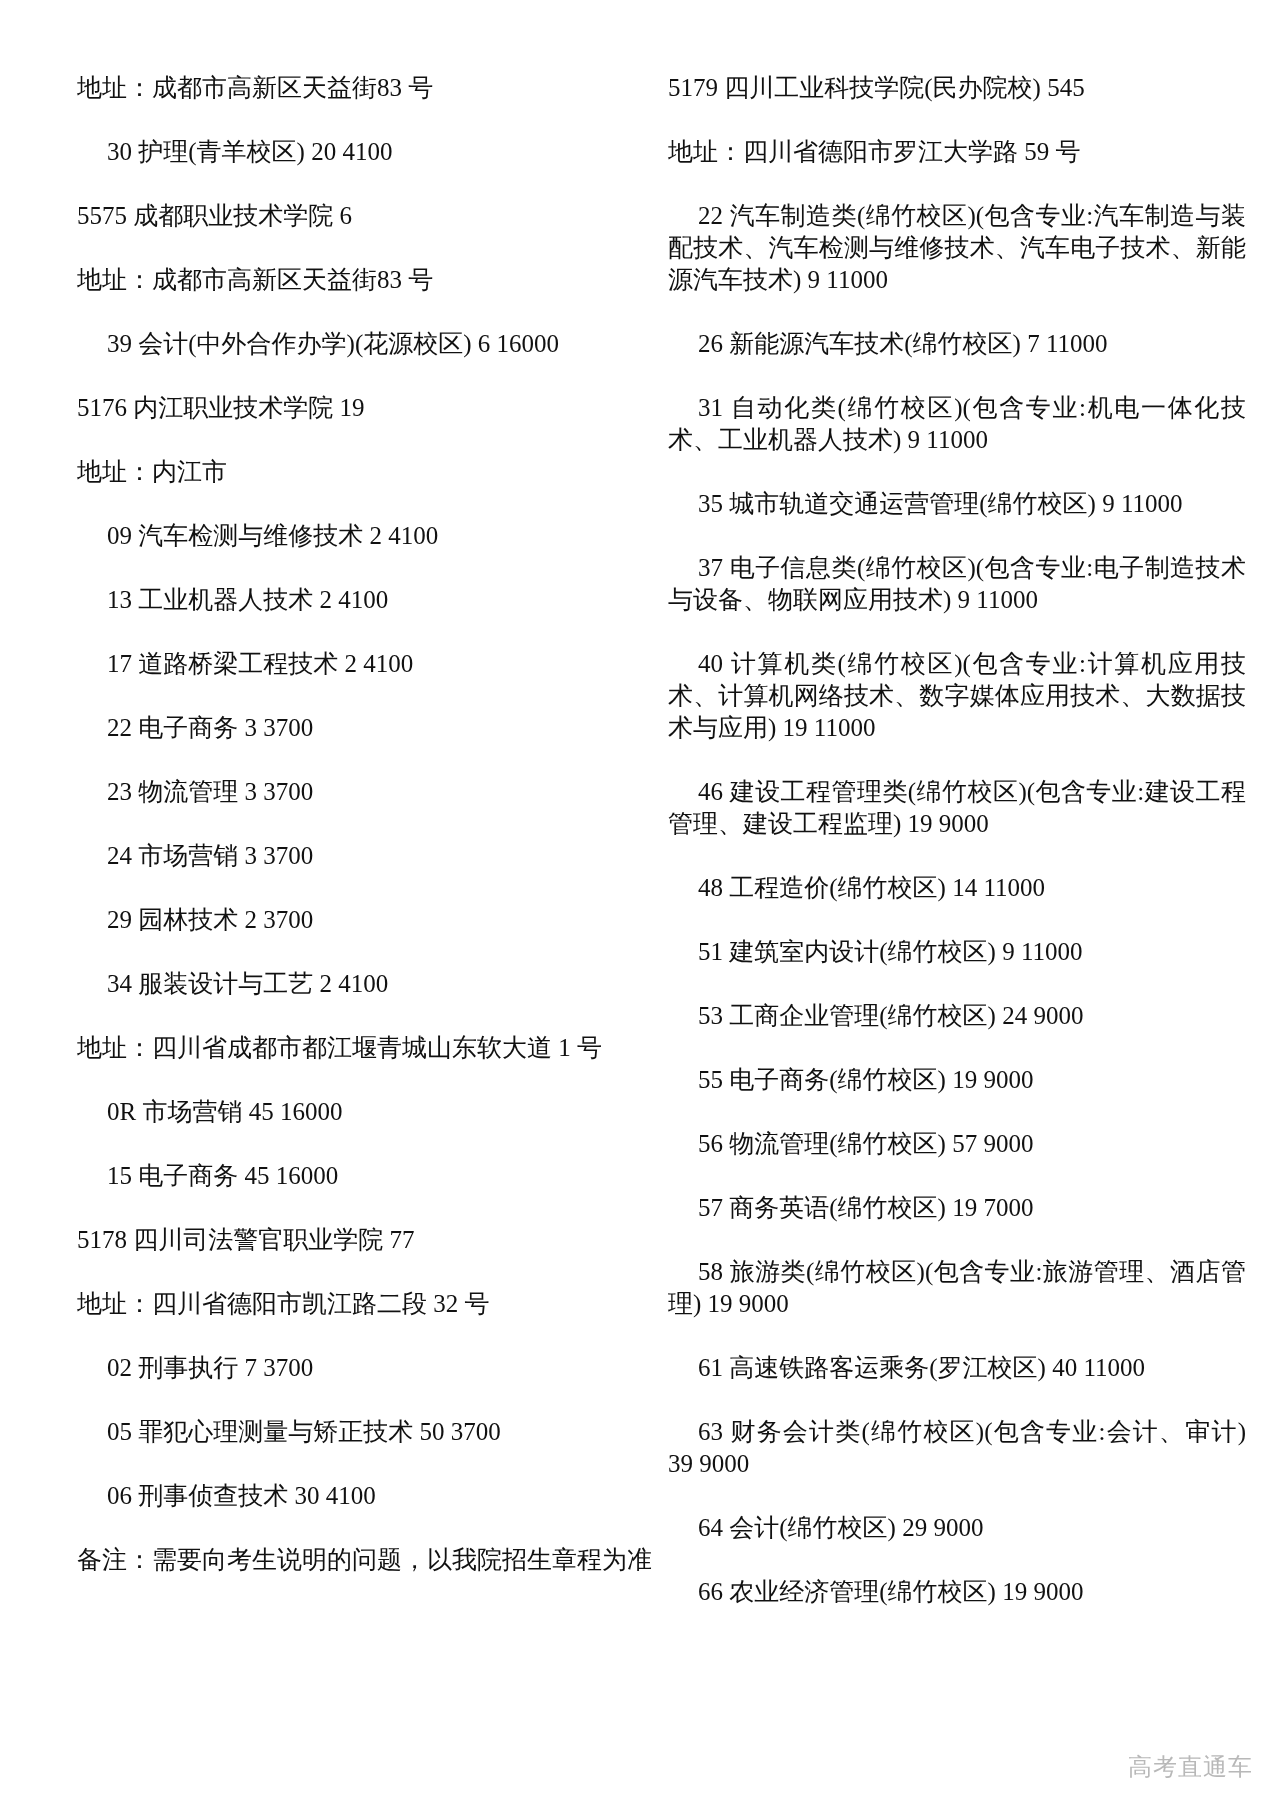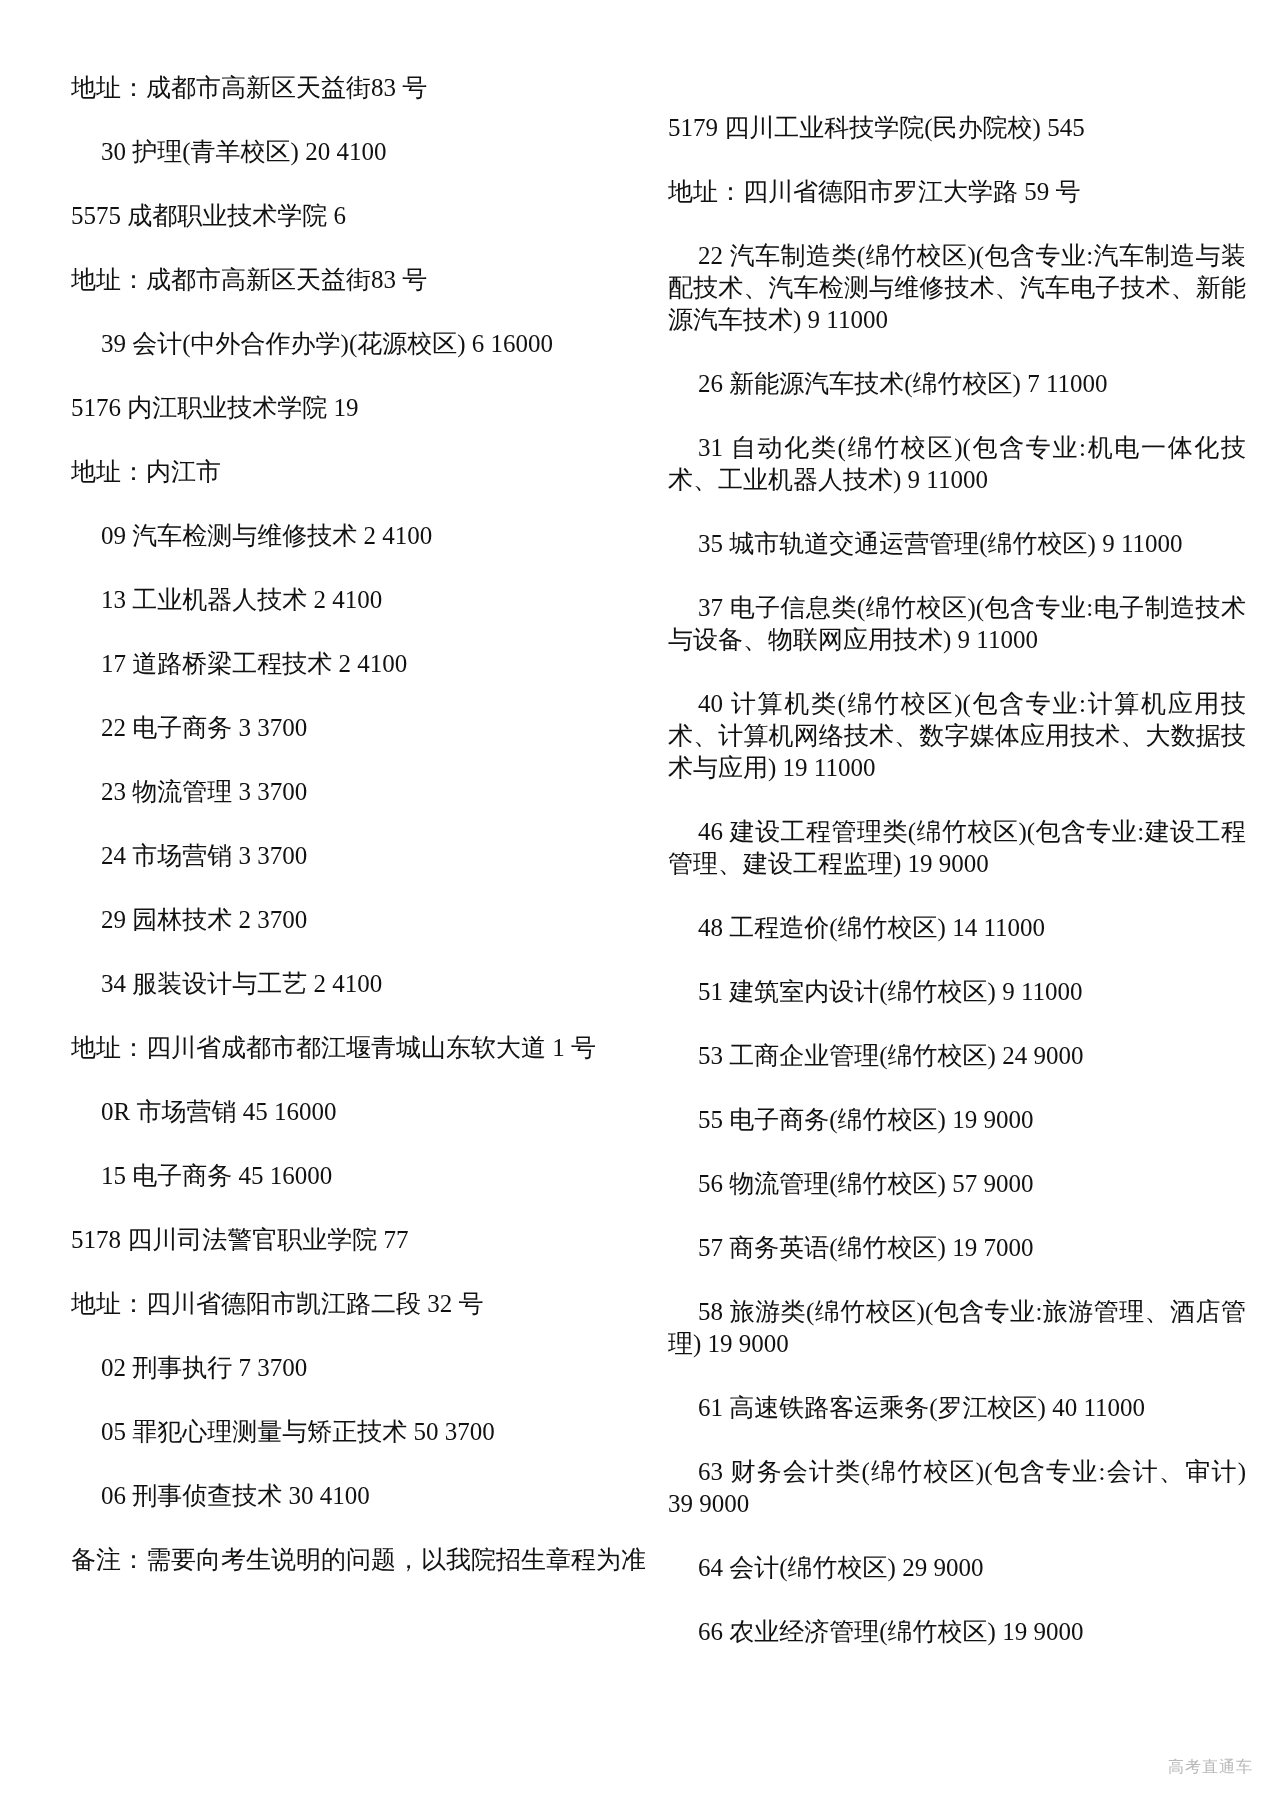--- a/index.html
+++ b/index.html
@@ -16,46 +16,45 @@
     font-family: "Liberation Serif", "DejaVu Serif", serif;
     color: #111111;
   }
   .col {
     position: absolute;
     top: 72px;
     font-size: 25px;
     line-height: 32px;
   }
   .col-left {
-    left: 71px;
+    left: 77px;
     width: 487px;
   }
   .col-left .entry {
     white-space: nowrap; 
   }
   .col-right {
     left: 668px;
     width: 578px;
     text-align: justify;
-    margin-top: 40px;
   }
   .entry {
     margin: 0 0 32px 0; 
   }
   .k-major {
     text-indent: 30px; 
   }
   .k-school, .k-address, .k-note {
     text-indent: 0;
   }
   .watermark {
     position: absolute;
     top: 1752px;
     right: 27px;
-    font-size: 16px;
+    font-size: 24px;
     line-height: 30px;
     color: #b8b8b8;
     text-shadow: 1px 1px 0 #ffffff;
     letter-spacing: 1px;
   }
 </style>
 </head>
 <body>
 
 <div class="page">

